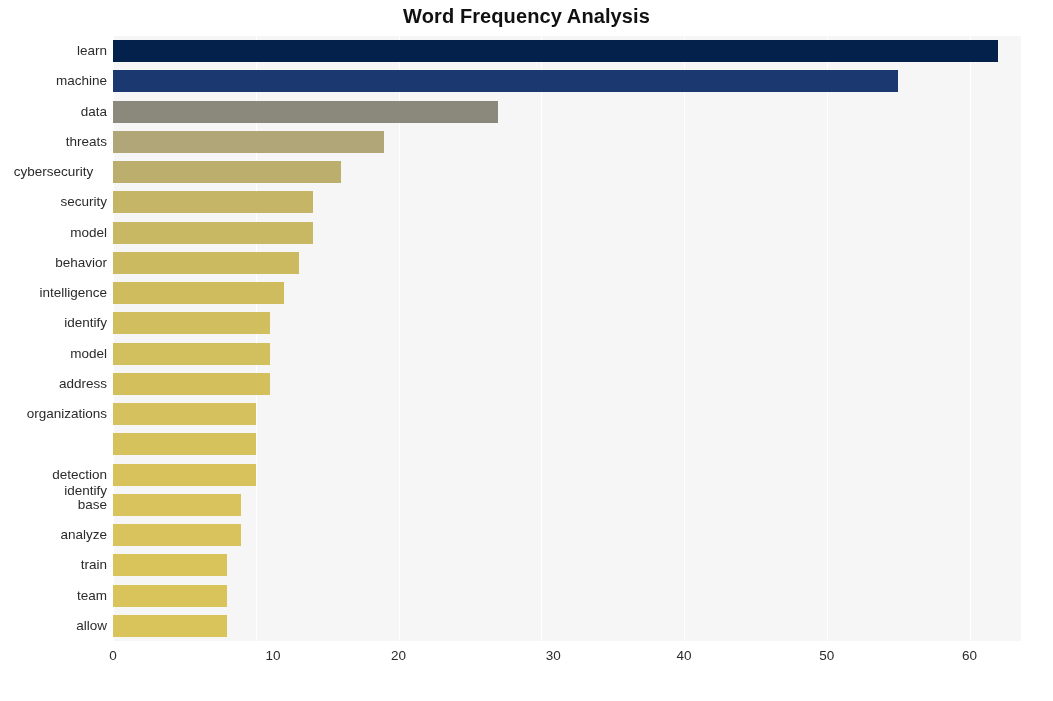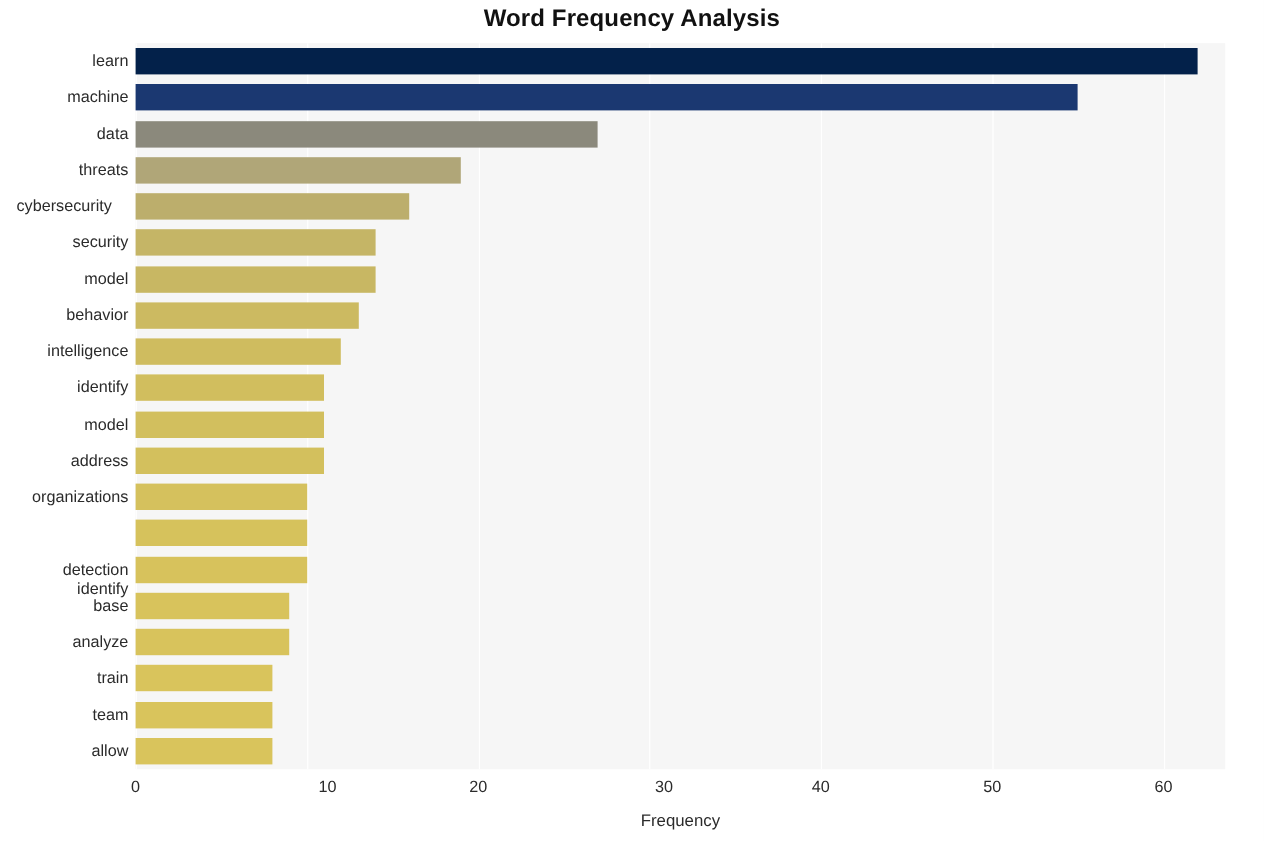--- a/index.html
+++ b/index.html
@@ -227,15 +227,14 @@
   <div id="x-axis-labels">
       <div class="x-tick-label" style="left: 113px;">0</div>
       <div class="x-tick-label" style="left: 273px;">10</div>
       <div class="x-tick-label" style="left: 398.535px;">20</div>
       <div class="x-tick-label" style="left: 541.302px; margin-left: 12px;">30</div>
       <div class="x-tick-label" style="left: 684.069px;">40</div>
       <div class="x-tick-label" style="left: 826.836px;">50</div>
       <div class="x-tick-label" style="left: 969.604px;">60</div>
     </div>
 
-  <div id="x-axis-title">Frequency</div>
 
 </div>
 
 </body></html>

